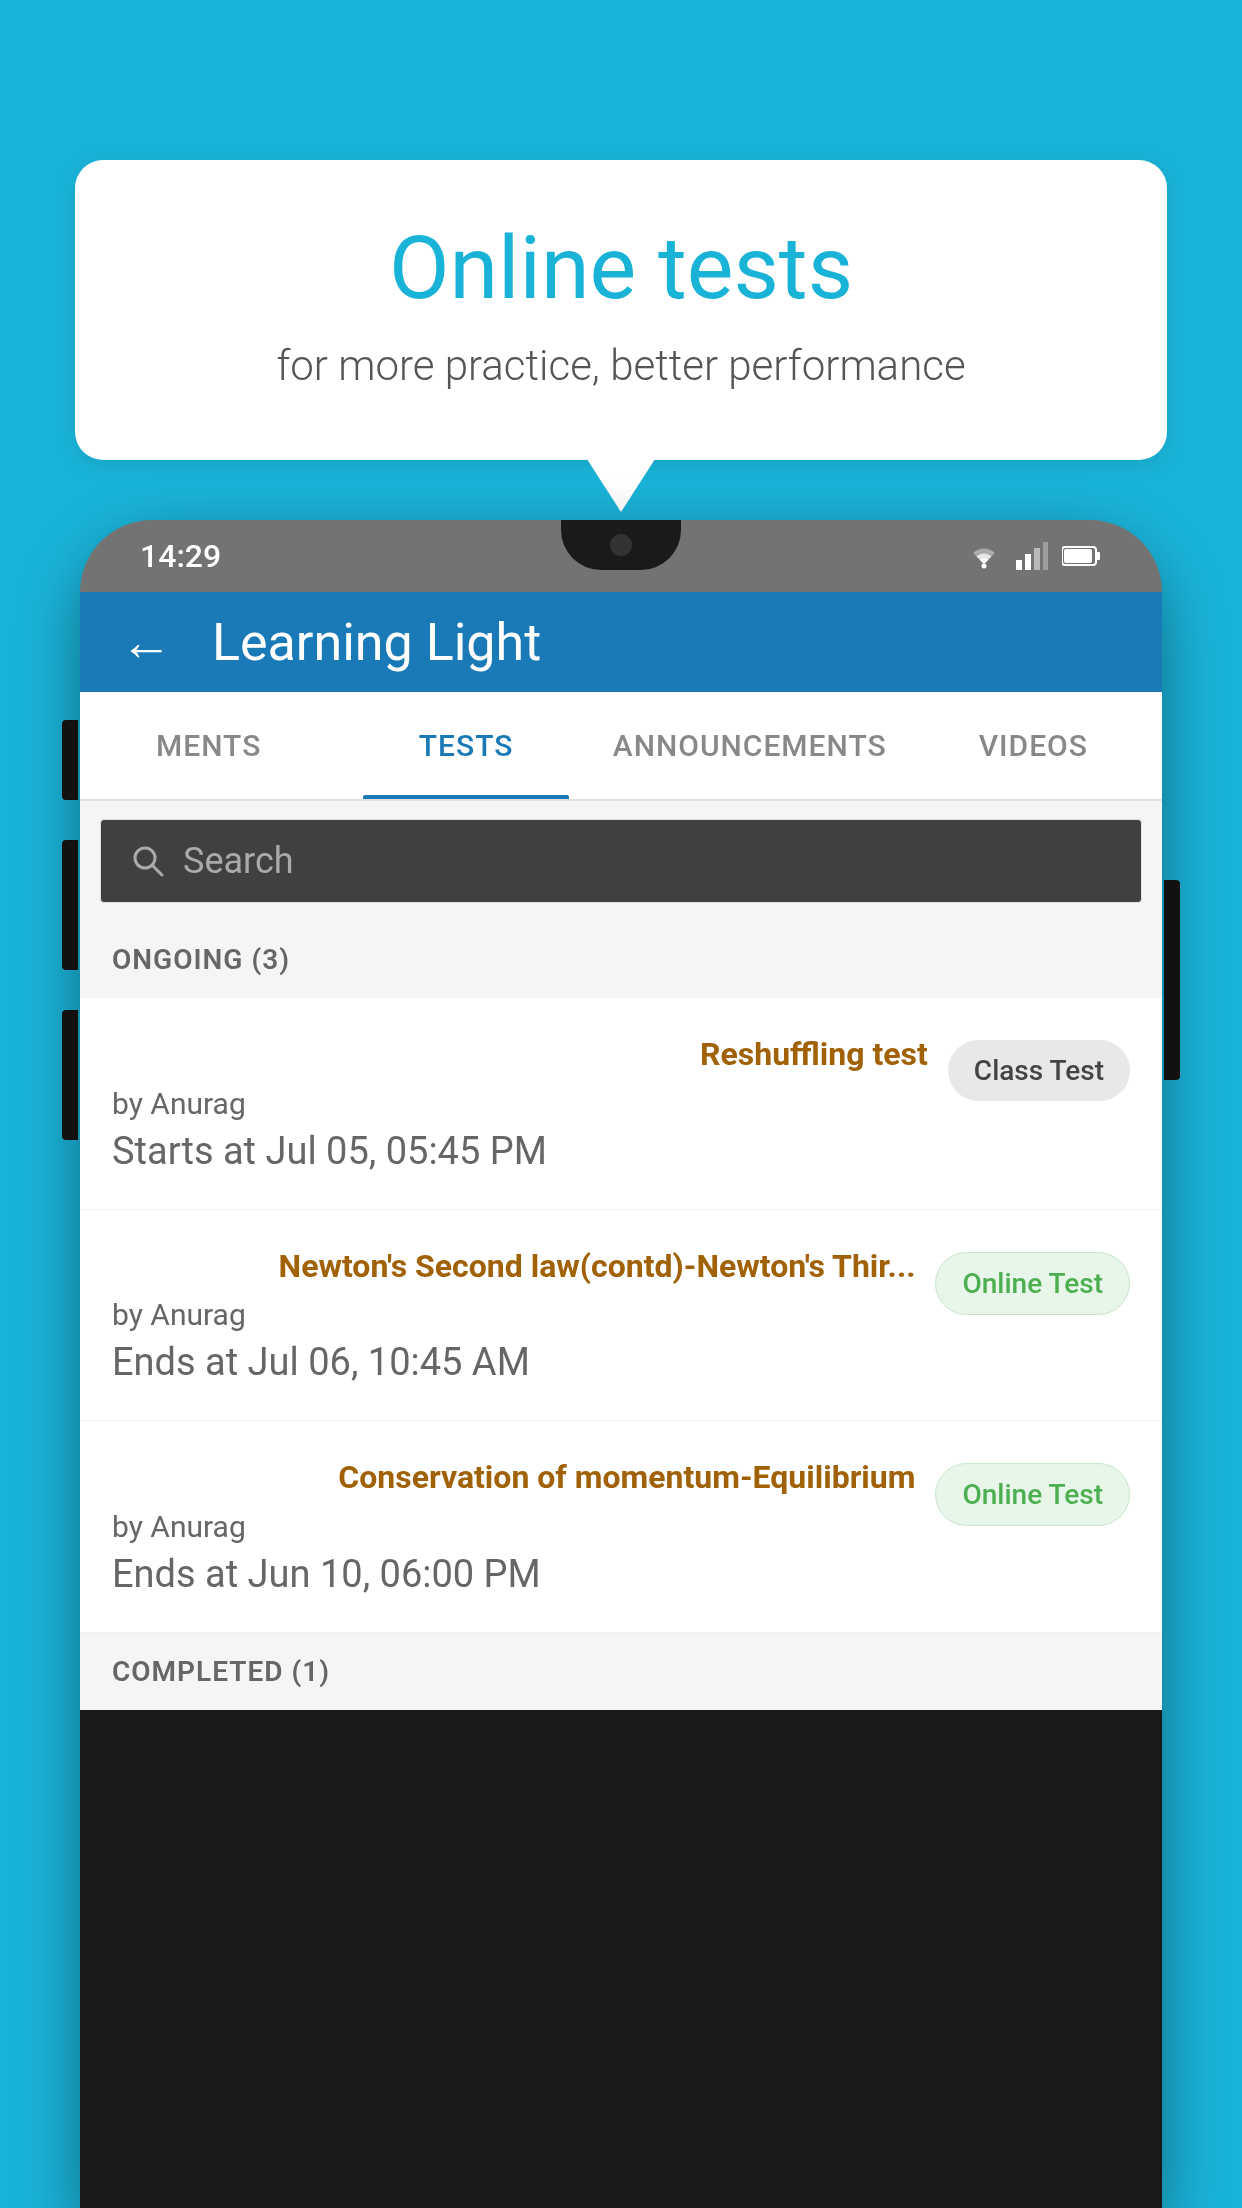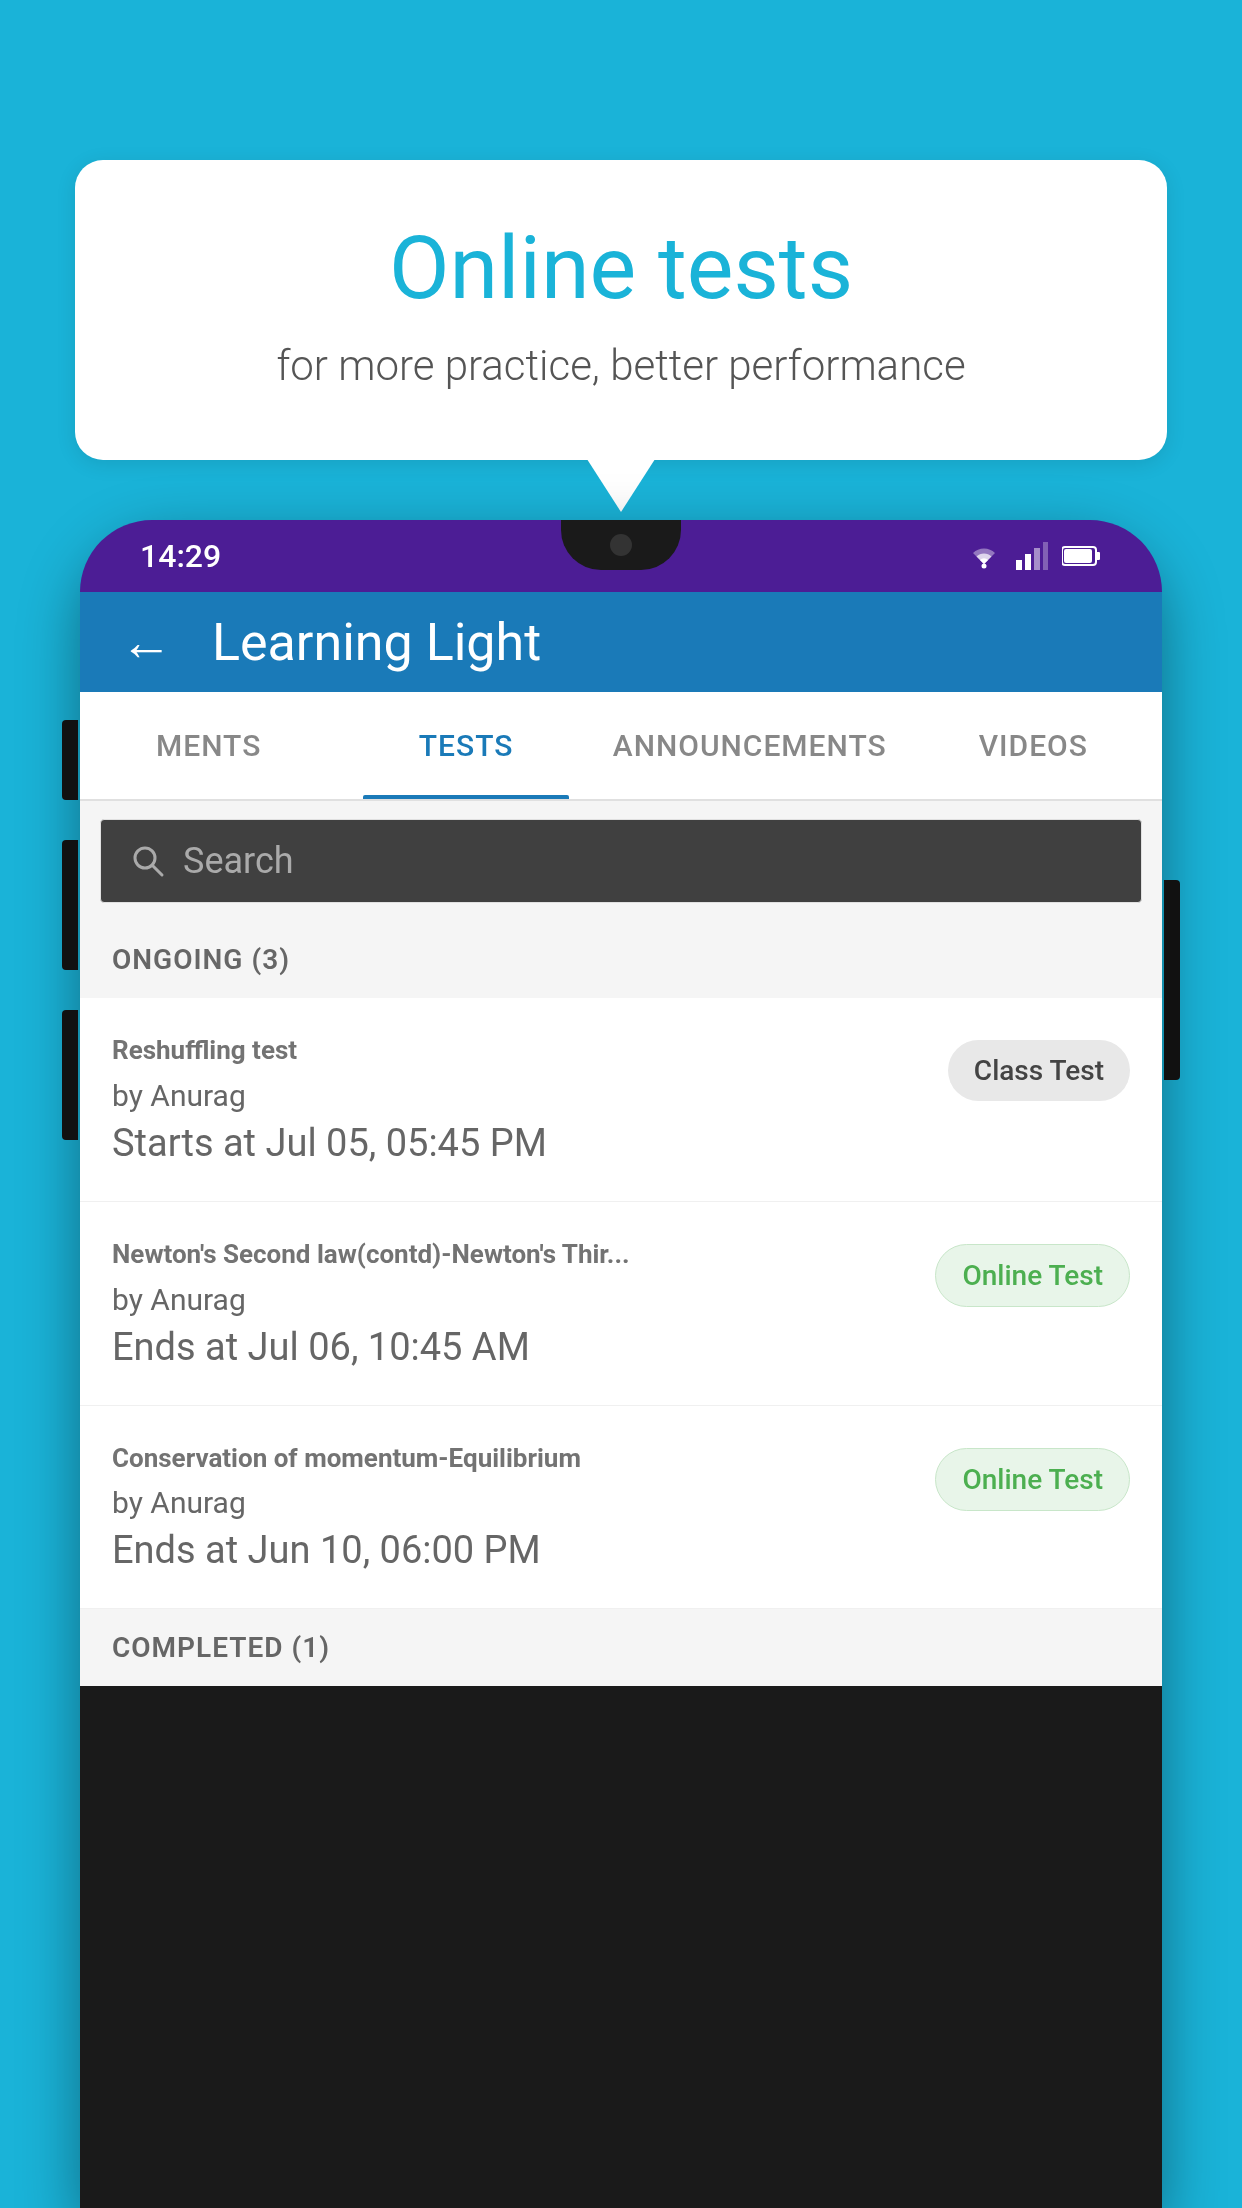--- a/index.html
+++ b/index.html
@@ -76,21 +76,21 @@
       height: 100%;
       background: #1a1a1a;
       border-radius: 90px 90px 0 0;
       padding: 0;
       position: relative;
       box-shadow: 0 20px 60px rgba(0,0,0,0.4);
     }
 
     
     .phone-status-bar {
-      background: #4c1d95;
+      background: #737373;
       height: 72px;
       border-radius: 80px 80px 0 0;
       display: flex;
       align-items: center;
       justify-content: space-between;
       padding: 0 60px;
       position: relative;
     }
 
     .phone-notch {
@@ -230,25 +230,26 @@
       align-items: flex-start;
       justify-content: space-between;
       gap: 20px;
     }
 
     .test-info {
       flex: 1;
     }
 
     .test-name {
-      font-size: 26px;
+      font-size: 32px;
       font-weight: 700;
-      color: #737373;
+      color: #a16207;
       margin-bottom: 10px;
       line-height: 1.3;
+      text-align: right;
     }
 
     .test-author {
       font-size: 30px;
       color: #666;
       margin-bottom: 8px;
     }
 
     .test-time {
       font-size: 38px;

